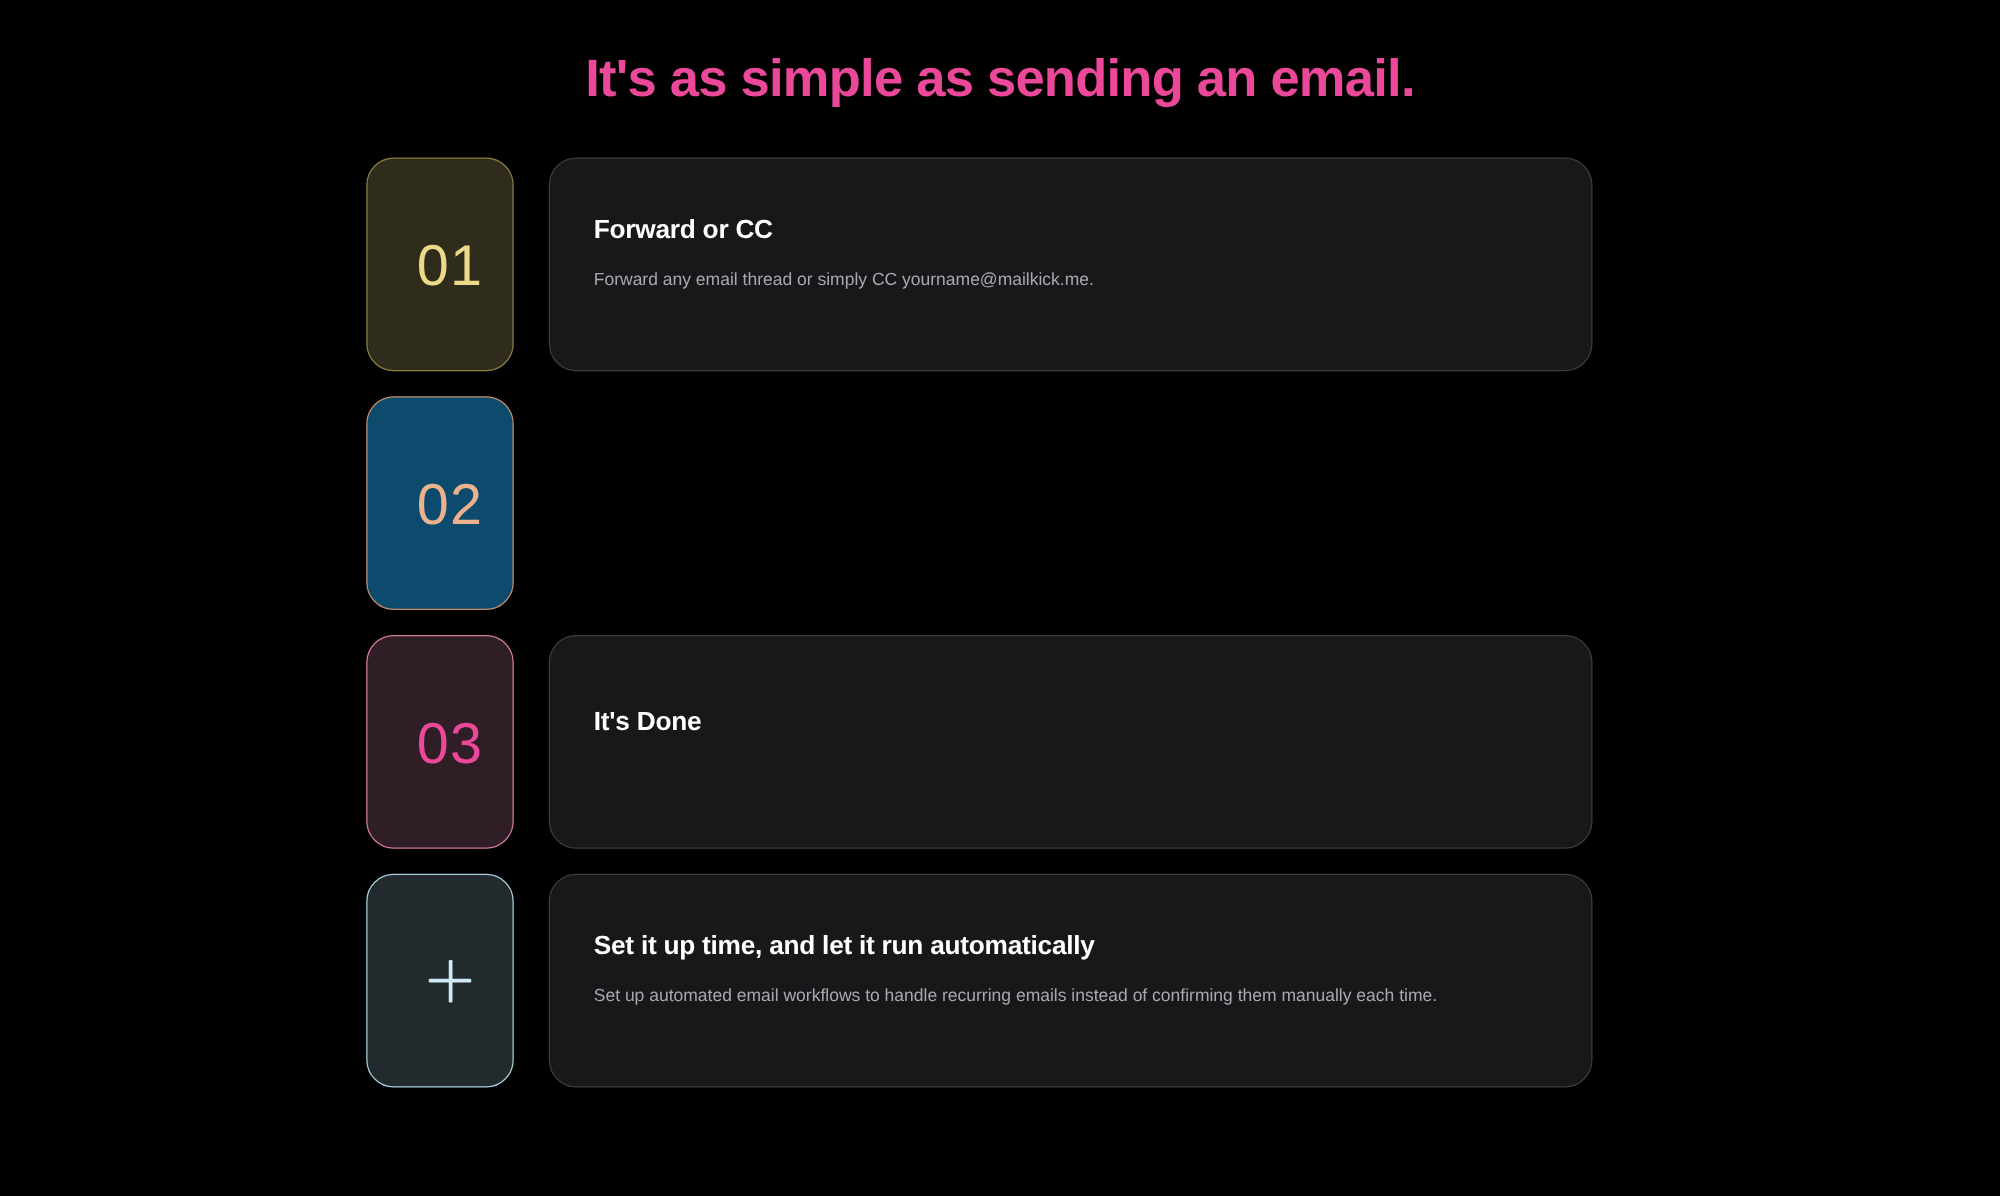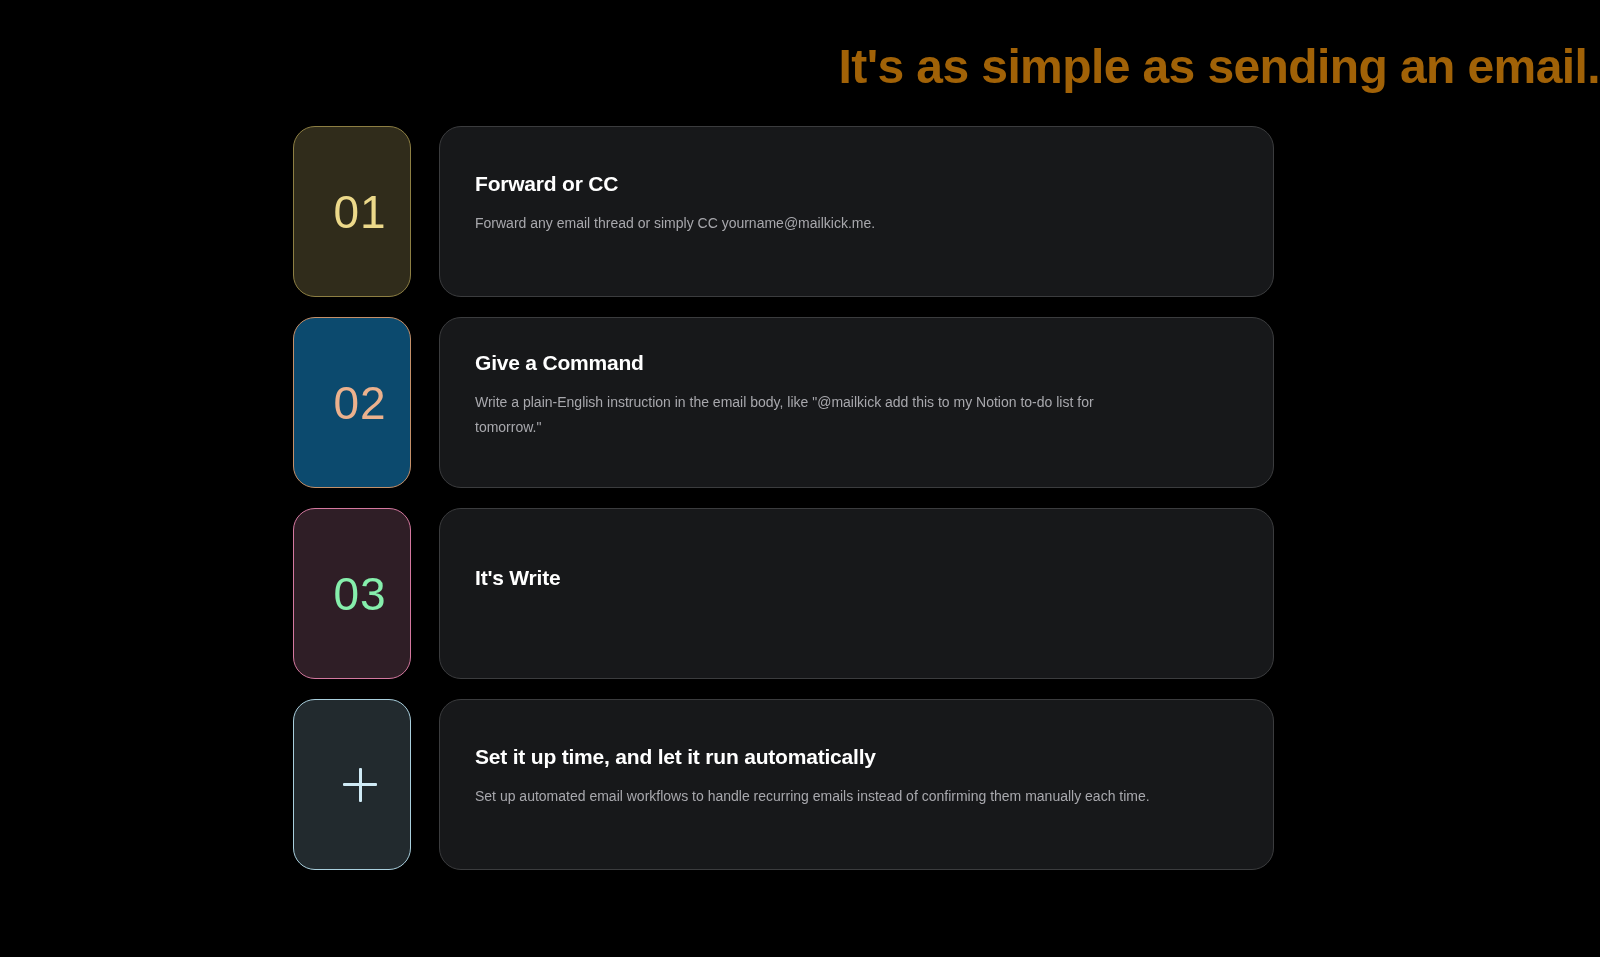--- a/index.html
+++ b/index.html
@@ -23,23 +23,23 @@
     background: #000000;
     position: relative;
   }
 
   
   .page-title {
     position: absolute;
     top: 38px;
     left: 0;
     width: 1600px;
-    text-align: right;
-    color: #a16207;
-    font-size: 48px;
+    text-align: center;
+    color: #ec4899;
+    font-size: 42px;
     font-weight: 700;
     letter-spacing: -0.6px;
     line-height: 1.2;
   }
 
   
   .steps {
     position: absolute;
     top: 126px;
     left: 293px;
@@ -98,21 +98,21 @@
   .badge-plus::after {
     top: 0; bottom: 0;
     left: 50%;
     width: 3px;
     margin-left: -1.5px;
   }
 
   
   .badge.v-gold  { background: #302c1b; border-color: #8d7f43; color: #ecd98a; }
   .badge.v-peach { background: #0c4a6e; border-color: #c59069; color: #ecb18d; }
-  .badge.v-pink  { background: #2f1e26; border-color: #d4789f; color: #86efac; }
+  .badge.v-pink  { background: #2f1e26; border-color: #d4789f; color: #ec4899; }
   .badge.v-blue  { background: #222a2e; border-color: #a9cfdd; color: #cfeaf5; }
 
   
   .card {
     flex: 1 1 auto;
     background: #17181a;
     border: 1px solid #3b3c3e;
     border-radius: 22px;
     padding: 30px 34px 46px 35px;
     display: flex;
@@ -153,32 +153,28 @@
       <div class="card">
         <div class="card-title">Forward or CC</div>
         <div class="card-desc">Forward any email thread or simply CC yourname@mailkick.me.</div>
       </div>
     </div>
 
     <div class="step-row">
       <div class="badge v-peach">
         <span class="badge-num">02</span>
       </div>
-      <div class="card">
-        <div class="card-title">Give a Command</div>
-        <div class="card-desc">Write a plain-English instruction in the email body, like "@mailkick add this to my Notion to-do list for tomorrow."</div>
-      </div>
     </div>
 
     <div class="step-row">
       <div class="badge v-pink">
         <span class="badge-num">03</span>
       </div>
       <div class="card">
-        <div class="card-title">It's Write</div>
+        <div class="card-title">It's Done</div>
       </div>
     </div>
 
     <div class="step-row">
       <div class="badge v-blue">
         <span class="badge-plus"></span>
       </div>
       <div class="card">
         <div class="card-title">Set it up time, and let it run automatically</div>
         <div class="card-desc">Set up automated email workflows to handle recurring emails instead of confirming them manually each time.</div>

